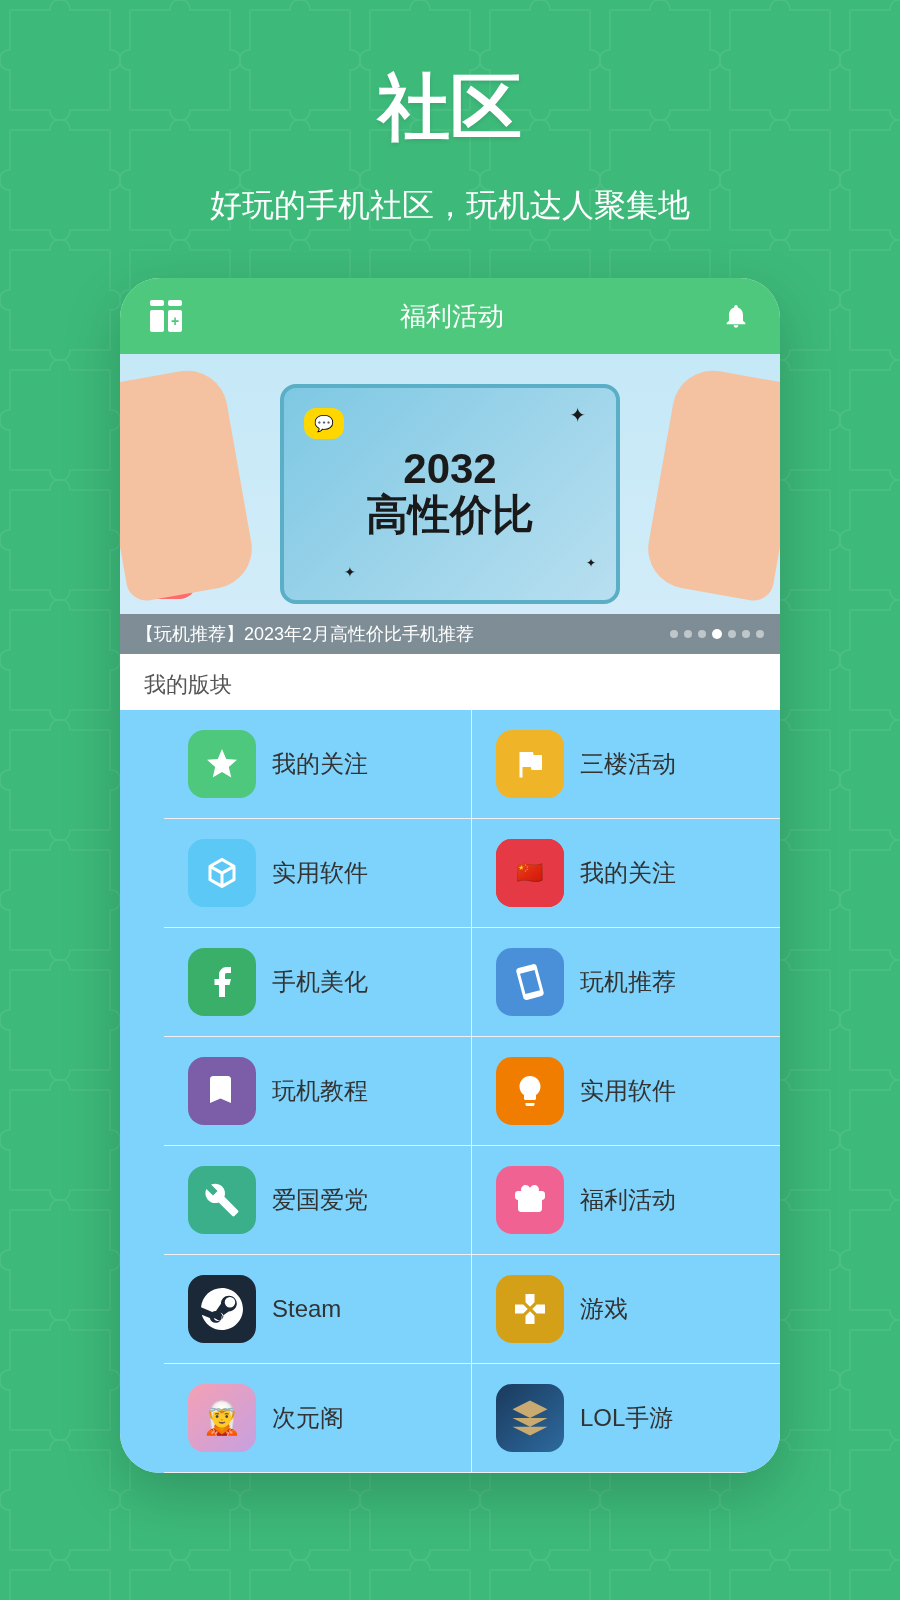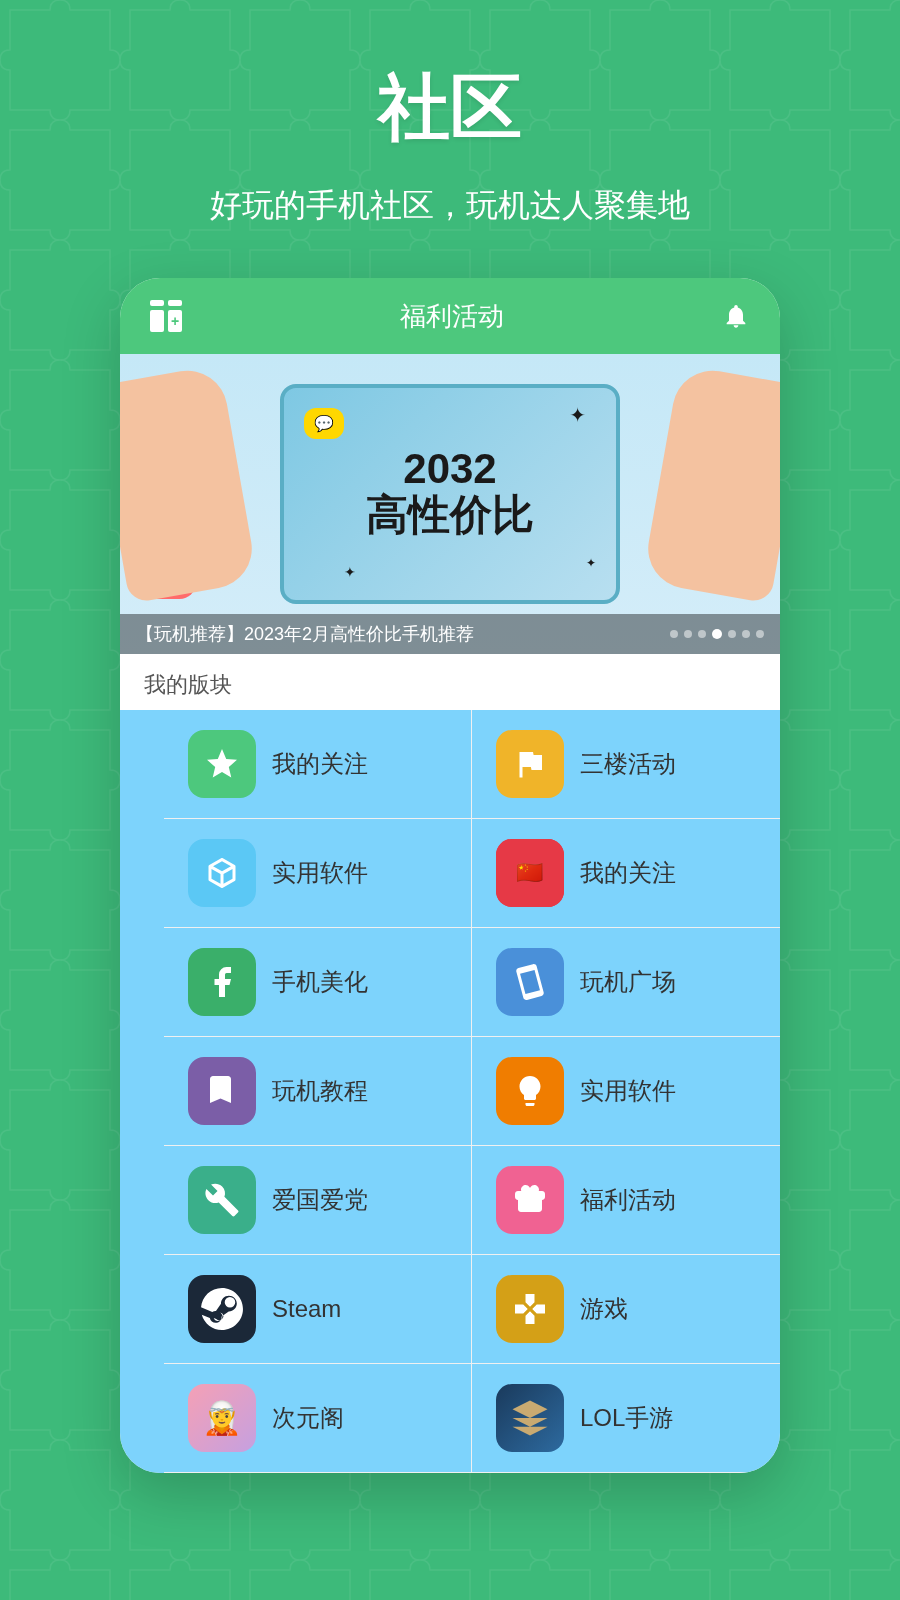--- a/index.html
+++ b/index.html
@@ -383,21 +383,21 @@
         </div>
         <span class="menu-label">手机美化</span>
       </div>
 
       <div class="menu-item">
         <div class="menu-icon icon-blue">
           <svg width="36" height="36" viewBox="0 0 24 24" fill="white">
             <path d="M17 1.01L7 1c-1.1 0-2 .9-2 2v18c0 1.1.9 2 2 2h10c1.1 0 2-.9 2-2V3c0-1.1-.9-1.99-2-1.99zM17 19H7V5h10v14z" transform="rotate(-15,12,12)"></path>
           </svg>
         </div>
-        <span class="menu-label">玩机广场</span>
+        <span class="menu-label">玩机推荐</span>
       </div>
 
       <div class="menu-item">
         <div class="menu-icon icon-purple">
           <svg width="36" height="36" viewBox="0 0 24 24" fill="white">
             <path d="M19 2H6c-1.1 0-2 .9-2 2v16l7-3 7 3V4c0-1.1-.9-2-2-2z"></path>
           </svg>
         </div>
         <span class="menu-label">玩机教程</span>
       </div>

